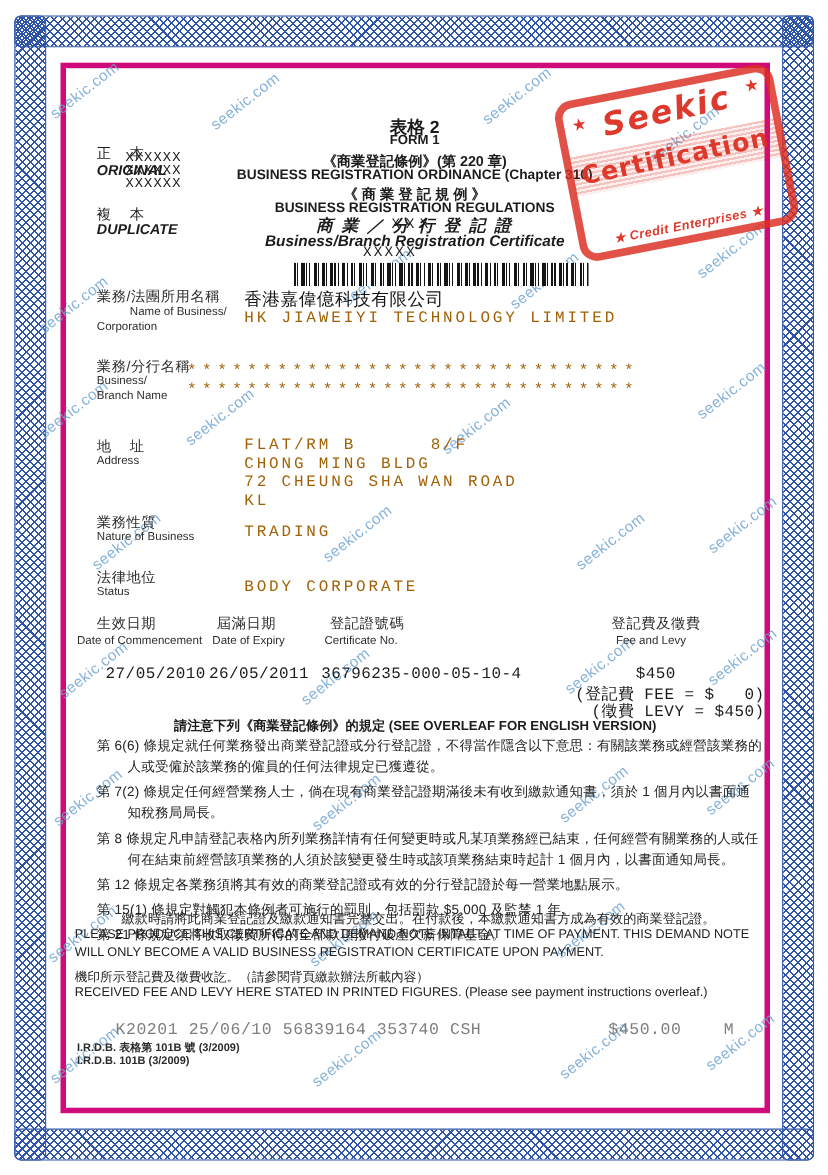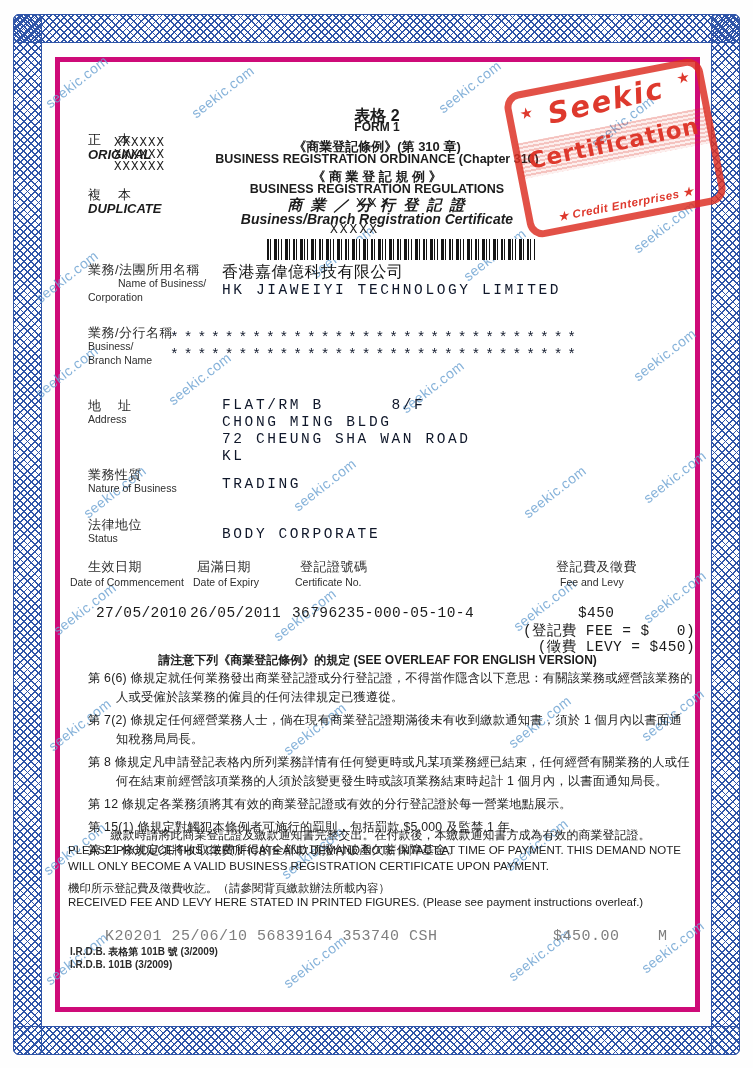--- a/index.html
+++ b/index.html
@@ -20,21 +20,21 @@
   
   .frame{position:absolute;left:55px;top:57px;width:635px;height:945px;border:5px solid #ce0b78;background:#ffffff;}
   
   .wm{position:absolute;z-index:1;font-size:14px;color:rgba(110,163,210,0.85);
       letter-spacing:.5px;transform:rotate(-38deg);transform-origin:left bottom;white-space:nowrap;}
   
   .abs{position:absolute;z-index:2;}
   .cn-l{font-size:13px;color:#2e2e2e;letter-spacing:.5px;}
   .en-l{font-size:10.5px;color:#2e2e2e;}
   .val{font-family:"Liberation Mono","DejaVu Sans Mono",monospace;font-size:14.5px;
-       color:#0f172a;letter-spacing:2.6px;white-space:pre;}
+       color:#a16207;letter-spacing:2.6px;white-space:pre;}
   .val-tight{font-family:"Liberation Mono","DejaVu Sans Mono",monospace;font-size:14.5px;
        color:#1b1b1b;letter-spacing:.4px;white-space:pre;}
   .cjk-val{font-size:16px;letter-spacing:.5px;color:#141414;}
   .hdr{font-weight:bold;text-align:center;}
   .legal{font-size:12.3px;line-height:19px;color:#222;letter-spacing:.2px;}
   .hang{padding-left:28px;text-indent:-28px;margin:0 0 4px 0;}
   .strike{font-family:"Liberation Mono","DejaVu Sans Mono",monospace;color:#1b1b1b;}
   
   .barcode{position:absolute;left:267px;top:239px;width:268px;height:21px;z-index:2;
     background:repeating-linear-gradient(90deg,
@@ -112,21 +112,21 @@
     <span class="star star-tr">★</span>
     <div class="name">Seekic</div>
     <div class="band">
       <span class="title">Certification</span>
     </div>
     <div class="sub">★ Credit Enterprises ★</div>
   </div>
 
   <div class="abs hdr" style="left:177px;top:106px;width:400px;font-size:16px;">表格 2</div>
   <div class="abs hdr" style="left:177px;top:120px;width:400px;font-size:12px;">FORM 1</div>
-  <div class="abs hdr" style="left:177px;top:138px;width:400px;font-size:13px;">《商業登記條例》(第 310 章)</div>
+  <div class="abs hdr" style="left:177px;top:138px;width:400px;font-size:13px;">《商業登記條例》(第 220 章)</div>
   <div class="abs hdr" style="left:177px;top:152px;width:400px;font-size:12.5px;">BUSINESS REGISTRATION ORDINANCE (Chapter 310)</div>
   <div class="abs hdr" style="left:177px;top:168px;width:400px;font-size:13px;">《 商 業 登 記 規 例 》</div>
   <div class="abs hdr" style="left:177px;top:182px;width:400px;font-size:12.5px;">BUSINESS REGISTRATION REGULATIONS</div>
   <div class="abs hdr" style="left:177px;top:196px;width:400px;font-size:15px;font-style:italic;letter-spacing:2px;">商 業 ／ 分 行 登 記 證</div>
   <div class="abs strike" style="left:356px;top:196px;font-size:13px;letter-spacing:5px;">XXX</div>
   <div class="abs hdr" style="left:177px;top:211px;width:400px;font-size:14px;font-style:italic;">Business/Branch Registration Certificate</div>
   <div class="abs strike" style="left:330px;top:222px;font-size:13px;letter-spacing:2px;">XXXXX</div>
 
   <div class="barcode"></div>
 

